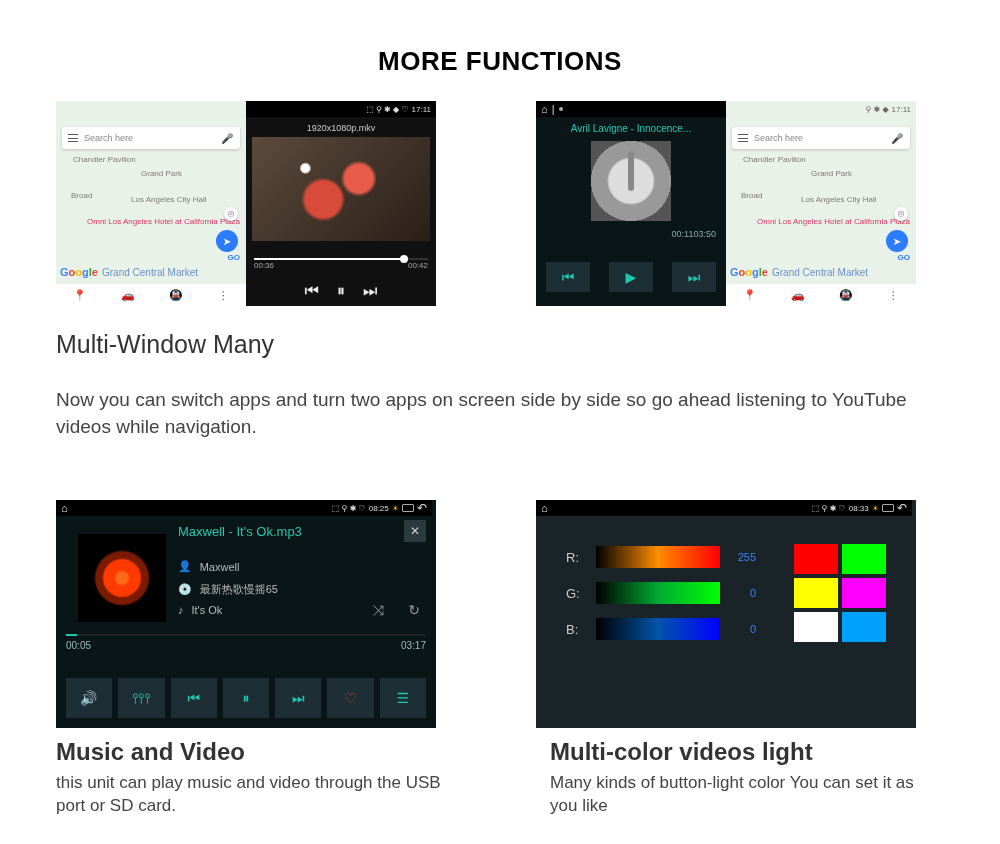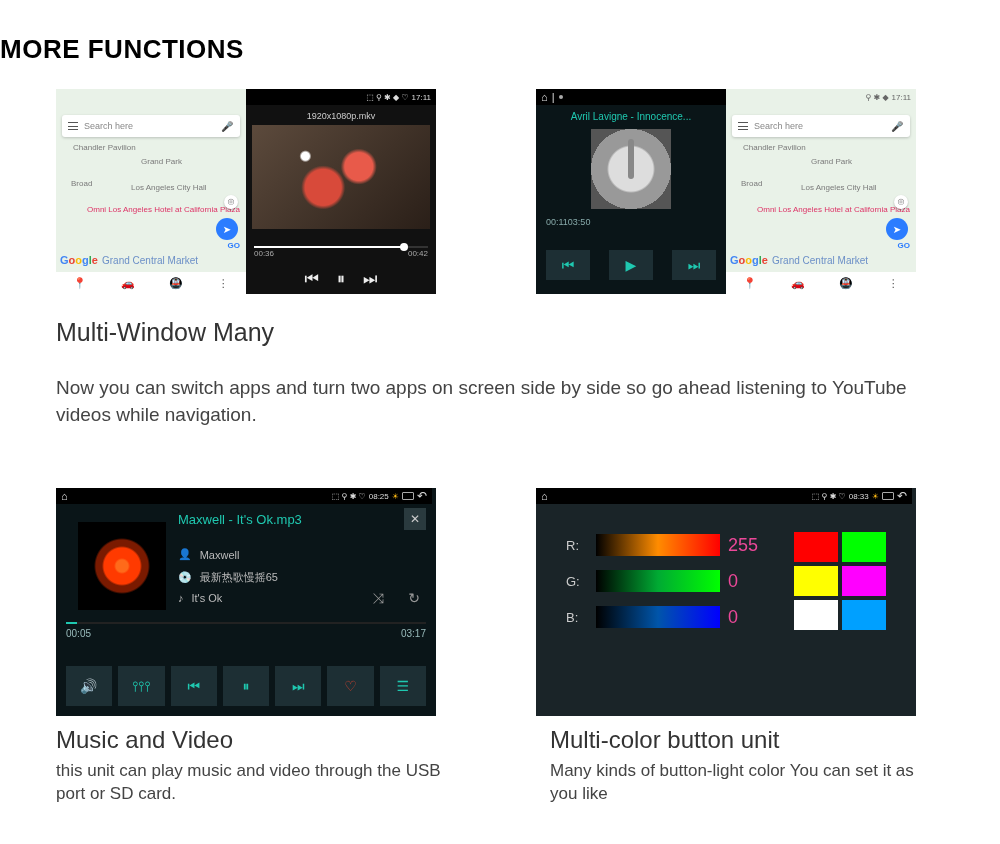--- a/index.html
+++ b/index.html
@@ -1,17 +1,17 @@
 <!DOCTYPE html>
 <html><head>
 <meta charset="utf-8">
 <style>
   * { box-sizing: border-box; margin: 0; padding: 0; }
   body { font-family: Arial, sans-serif; background: #fff; width: 1000px; height: 844px; overflow: hidden; }
-  .page-title { font-weight: bold; font-size: 26px; padding: 34px 0 24px; letter-spacing: 0.5px;}
+  .page-title { text-align: center; font-weight: bold; font-size: 26px; padding: 46px 0 24px; letter-spacing: 0.5px;}
   .row { display: flex; padding: 0 56px; gap: 100px; }
   .row1 { margin-bottom: 12px; }
   .screenshot { position: relative; background: #000; overflow:hidden;}
   
   .ss1 { width: 380px; height: 205px; display: flex; }
   .map { width: 50%; background: #e9f2e8; position: relative; font-size: 9px; color: #666; }
   .map-search { position:absolute; top:26px; left:6px; right:6px; height:22px; background:#fff; border-radius:3px; box-shadow:0 1px 3px rgba(0,0,0,.2); display:flex; align-items:center; padding:0 6px; font-size:9px; color:#888;}
   .menu-icon { width:10px; height:8px; margin-right:6px; display:inline-flex; flex-direction:column; justify-content:space-between;}
   .menu-icon span{height:1px;background:#555;}
   .mic-icon { margin-left:auto; color:#666; font-size:10px;}
@@ -34,21 +34,21 @@
   .vid-prog { position:absolute; bottom:46px; left:8px; right:8px; height:2px; background:#333;}
   .vid-prog::after{content:"";position:absolute;left:0;top:0;height:100%;width:86%;background:#fff;}
   .vid-prog::before{content:"";position:absolute;left:86%;top:-3px;width:8px;height:8px;border-radius:50%;background:#fff;margin-left:-4px;}
   .vid-ctrl { position:absolute; bottom:6px; left:0; right:0; display:flex; justify-content:center; gap:18px; font-size:16px; color:#eee;}
   
   .ss2 { width: 380px; height: 205px; display:flex;}
   .mus { width:50%; background:#0a1518; position:relative; color:#1fc8b0;}
   .mus-title{ position:absolute; top:22px; left:10px; right:10px; text-align:center; font-size:10px; color:#1fc8b0; white-space:nowrap; overflow:hidden; text-overflow:clip;}
   .album { position:absolute; top:40px; left:50%; transform:translateX(-50%); width:80px; height:80px; background:radial-gradient(circle,#ddd 0 22px, #999 24px 40px, #555 40px);}
   .album::before{content:"";position:absolute;top:10px;left:50%;transform:translateX(-50%);width:6px;height:40px;background:#888;border-radius:3px;}
-  .mus-time{position:absolute;top:128px;left:10px;right:10px;display:flex;justify-content:flex-start;font-size:9px;color:#8aa;}
+  .mus-time{position:absolute;top:128px;left:10px;right:10px;display:flex;justify-content:flex-end;font-size:9px;color:#8aa;}
   .mus-ctrl{ position:absolute; bottom:14px; left:10px; right:10px; display:flex; justify-content:space-between;}
   .mctl{ width:44px; height:30px; background:#1d2f34; display:flex; align-items:center; justify-content:center; font-size:14px; color:#1fc8b0;}
   
   .cap { padding: 12px 56px 0; }
   .cap h3 { font-weight: normal; font-size: 25px; color:#333; margin-bottom:6px;}
   .cap p { font-size: 19px; color:#444; line-height:1.4;margin-top:28px;}
   .row2 { margin-top: 60px; padding: 0 56px; display:flex; gap:100px;}
   
   .ss3 { width: 380px; height: 228px; background:#0a1518; position:relative; color:#1fc8b0;}
   .ss3 .statusbar, .ss4 .statusbar { right:4px; }
@@ -69,27 +69,27 @@
   .cbtn .heart{color:#c7402f;}
   
   .ss4 { width: 380px; height: 228px; background:#1a2428; position:relative;}
   .rgb-panel{position:absolute;top:44px;left:30px;right:30px;}
   .rgb-row{display:flex;align-items:center;margin-bottom:10px;height:26px;}
   .rgb-lbl{width:22px;color:#ccc;font-size:13px;}
   .rgb-bar{flex:1;height:22px;margin:0 8px;background:#333;}
   .rbar{background:linear-gradient(90deg,#000,#ff8c00,#f00);}
   .gbar{background:linear-gradient(90deg,#000,#0a3,#0f0);}
   .bbar{background:linear-gradient(90deg,#000,#05a,#00f);}
-  .rgb-val{width:28px;color:#ec4899;font-size:18px;}
+  .rgb-val{width:28px;text-align:right;color:#3b82f6;font-size:11px;}
   .swatches{position:absolute;top:44px;right:30px;display:grid;grid-template-columns:repeat(2,44px);grid-auto-rows:30px;gap:4px;}
   .sw{width:44px;height:30px;}
   .rgb-left{width:190px;}
   .caps-row { display:flex; padding:10px 56px 0; gap:100px;}
   .cap2 { flex:1; }
-  .cap2 h3{font-weight:normal;font-size:24px;color:#333;margin-bottom:6px;}
+  .cap2 h3{font-weight:bold;font-size:24px;color:#333;margin-bottom:6px;}
   .cap2 p{font-size:17px;color:#444;line-height:1.35;}
   .sb-icons{display:inline-flex;gap:2px;align-items:center;}
   .sun{color:#fdb813;}
   .square-ico{width:12px;height:8px;border:1px solid #aaa;border-radius:1px;}
   .back-ico{font-size:12px;}
   .status-left{margin-right:auto;display:inline-flex;gap:4px;align-items:center;}
   .home-glyph{font-size:11px;}
   .dot{width:4px;height:4px;border-radius:50%;background:#aaa;}
 </style>
 </head>
@@ -299,16 +299,16 @@
     </div>
   </div>
 </div>
 
 <div class="caps-row">
   <div class="cap2">
     <h3>Music and Video</h3>
     <p>this unit can play music and video through the USB port or SD card.</p>
   </div>
   <div class="cap2">
-    <h3>Multi-color button unit</h3>
+    <h3>Multi-color videos light</h3>
     <p>Many kinds of button-light color You can set it as you like</p>
   </div>
 </div>
 
 </body></html>

